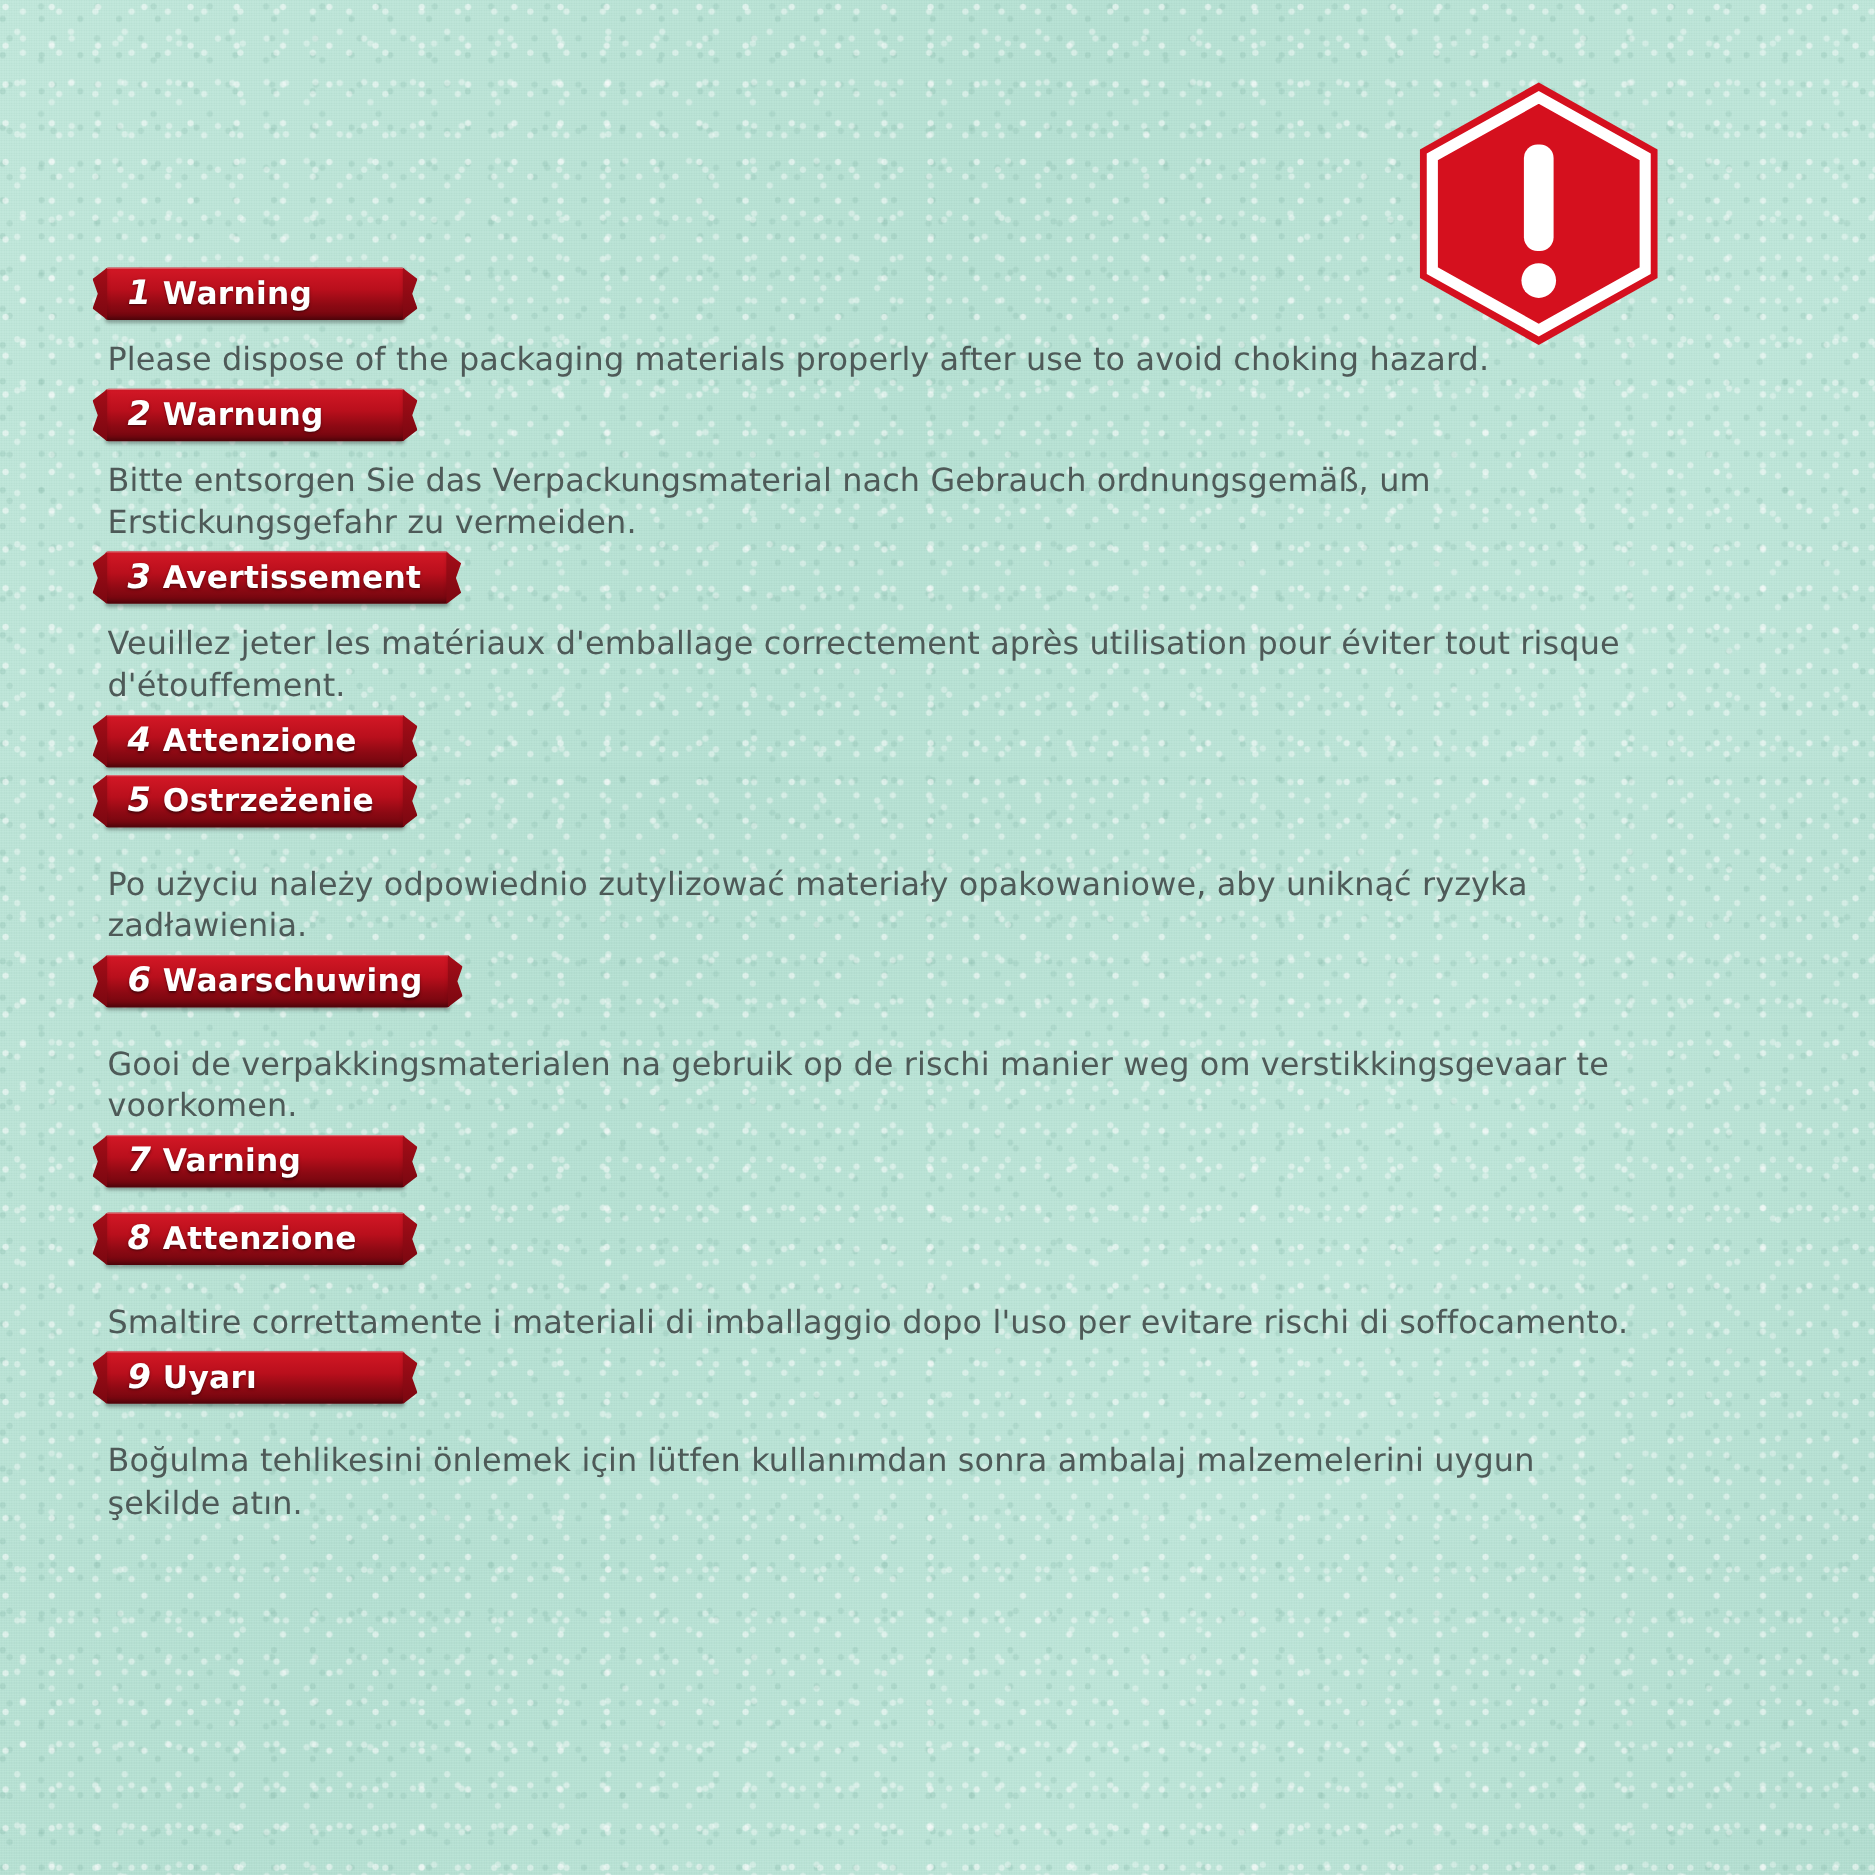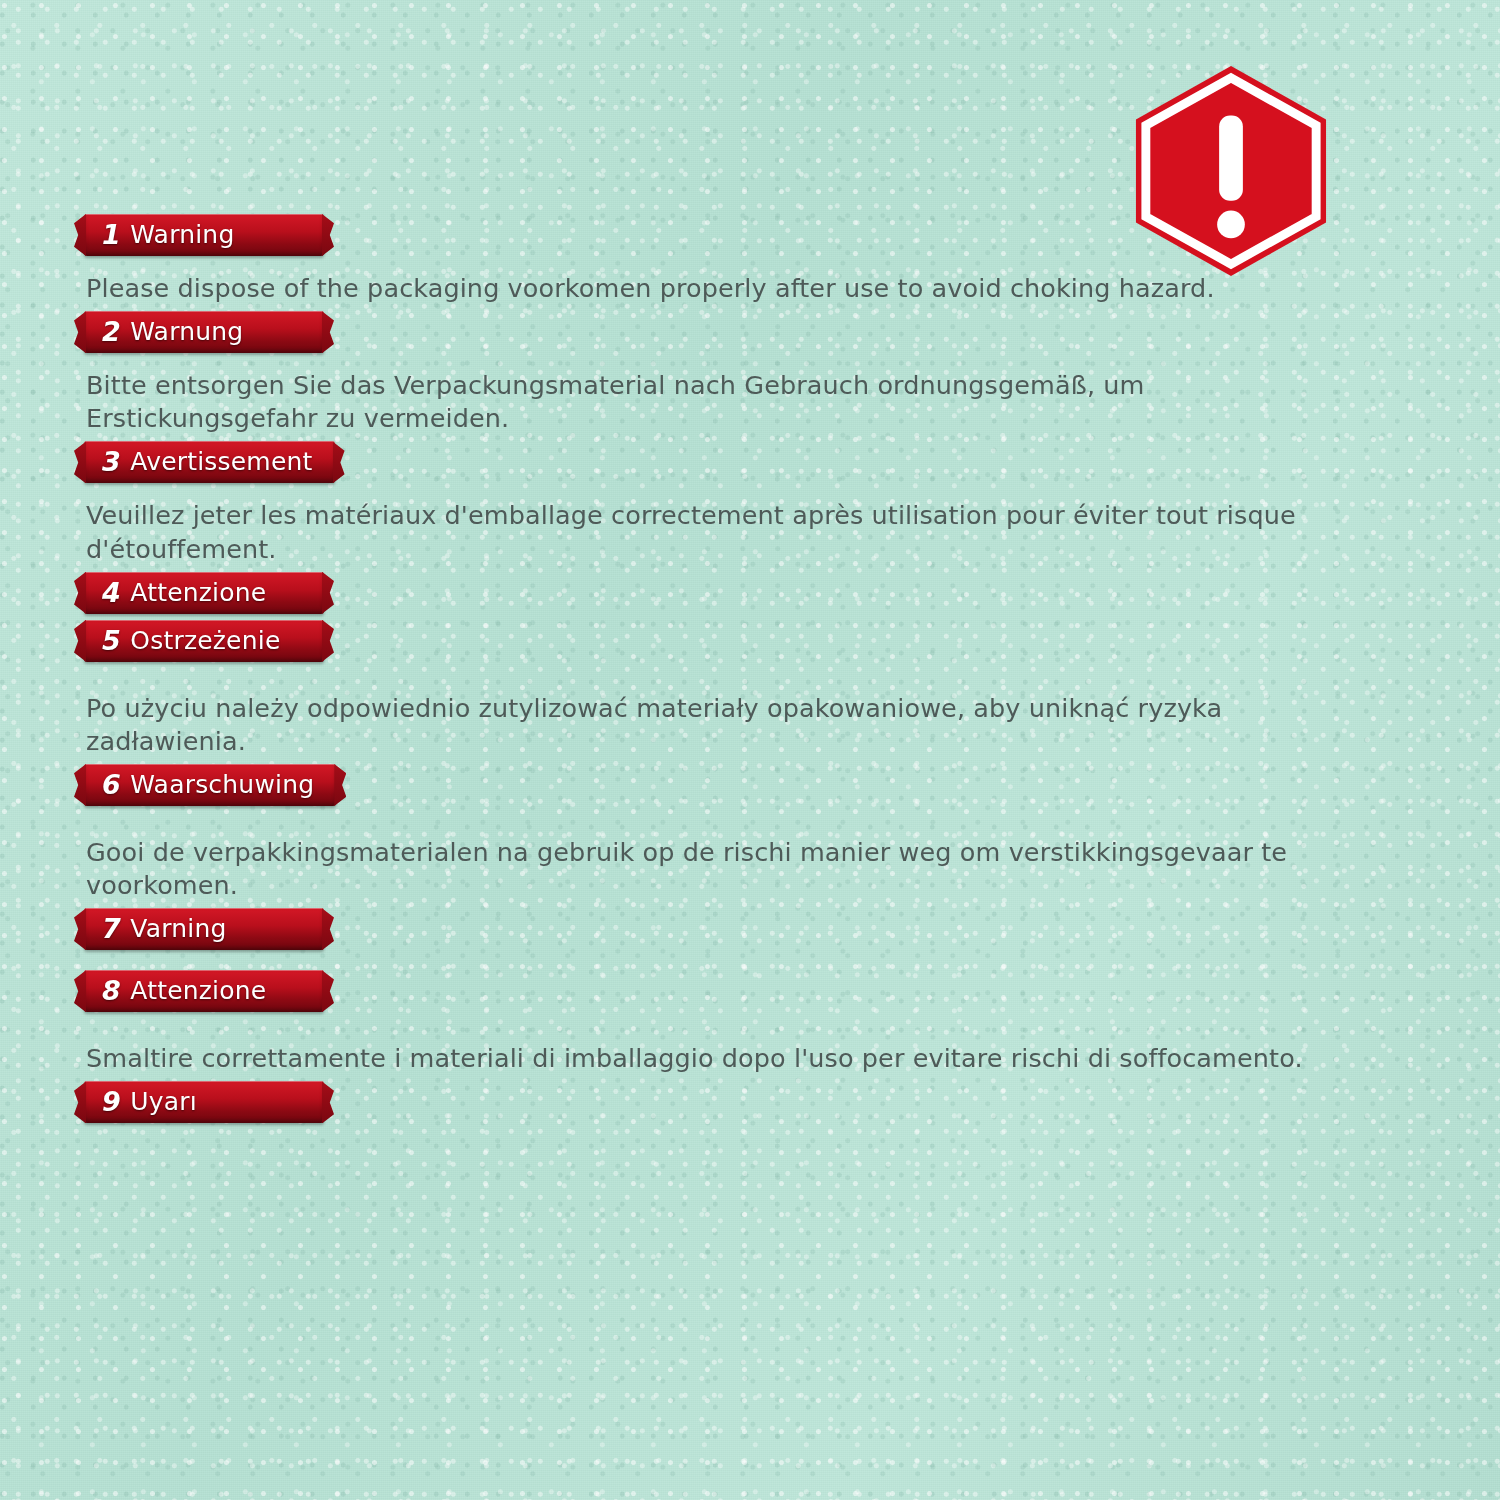--- a/index.html
+++ b/index.html
@@ -106,21 +106,21 @@
 
   .label .num {
     font-style: italic;
     font-weight: 700;
     font-size: 27px;
     line-height: 1;
     letter-spacing: 0.5px;
     text-shadow: 0 1px 2px rgba(0,0,0,0.5);
   }
   .label .word {
-    font-weight: 400;
+    font-weight: 700;
     font-size: 25px;
     line-height: 1;
     letter-spacing: 0.2px;
     text-shadow: 0 1px 2px rgba(0,0,0,0.5);
     white-space: nowrap;
   }
 
   .body-text {
     margin: 16px 0 0 8px;
     font-size: 25.5px;
@@ -149,21 +149,21 @@
 
   <div class="content">
 
     <div class="block">
       <div class="label-wrap">
         <div class="label">
           <span class="num">1</span>
           <span class="word">Warning</span>
         </div>
       </div>
-      <p class="body-text">Please dispose of the packaging voorkomen properly after use to avoid choking hazard.</p>
+      <p class="body-text">Please dispose of the packaging materials properly after use to avoid choking hazard.</p>
     </div>
 
     <div class="block">
       <div class="label-wrap">
         <div class="label">
           <span class="num">2</span>
           <span class="word">Warnung</span>
         </div>
       </div>
       <p class="body-text">Bitte entsorgen Sie das Verpackungsmaterial nach Gebrauch ordnungsgemäß, um Erstickungsgefahr zu vermeiden.</p>
@@ -232,16 +232,17 @@
     </div>
 
     <div class="block">
       <div class="label-wrap">
         <div class="label">
           <span class="num">9</span>
           <span class="word">Uyarı</span>
         </div>
       </div>
       <div class="gap-sm"></div>
+      <p class="body-text">Boğulma tehlikesini önlemek için lütfen kullanımdan sonra ambalaj malzemelerini uygun şekilde atın.</p>
     </div>
 
   </div>
 </div>
 
 </body></html>

